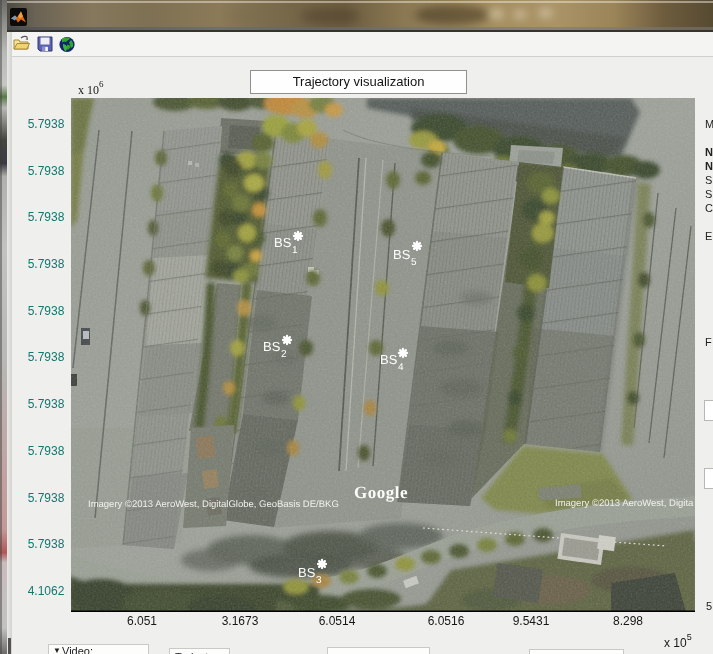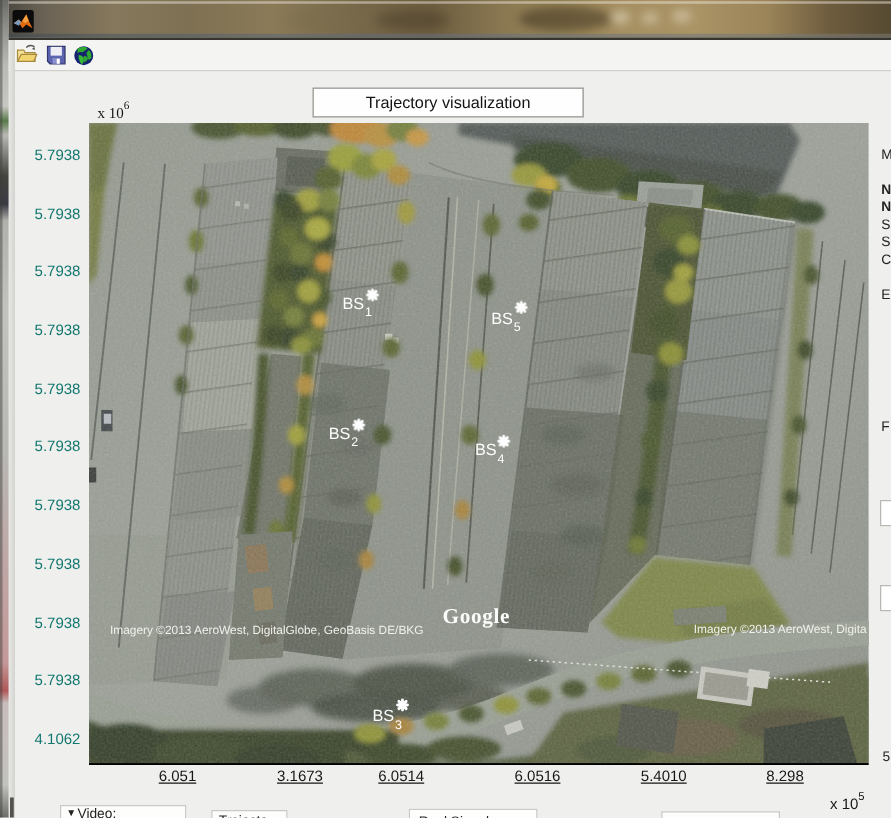--- a/index.html
+++ b/index.html
@@ -21,21 +21,21 @@
 #tb_lo{left:7px;top:27px;width:706px;height:3px;background:linear-gradient(90deg,#3e4a52,#5a6878 30%,#6a7280 60%,#7a7a74);opacity:.55;}
 .blob{position:absolute;border-radius:50%;filter:blur(4px);}
 #mlicon{left:10px;top:8px;width:17px;height:18px;background:#0b0b0b;border-radius:2px;}
 #title_txt{opacity:.99;left:31px;top:10px;width:300px;height:16px;font-size:12px;color:#0a0a0a;}
 #dline{left:7px;top:30px;width:706px;height:2px;background:#35342f;}
 #toolbar{left:7px;top:32px;width:706px;height:24px;background:#f4f4f2;border-bottom:1px solid #cfcfcb;}
 #lborder{left:7px;top:32px;width:5px;height:622px;background:linear-gradient(90deg,#e8e8e6,#d2d2ce);}
 #tbox{opacity:.99;left:250px;top:70px;width:215px;height:22px;background:#fff;border:1px solid #8f8f8b;
  font-size:13px;color:#111;text-align:center;line-height:21px;}
 .ylab{opacity:.99;position:absolute;width:42px;text-align:center;font-size:12px;color:#0f766e;height:14px;line-height:14px;}
-.xlab{opacity:.99;position:absolute;width:60px;text-align:center;font-size:12px;color:#151515;top:614px;height:14px;line-height:14px;text-decoration:underline;}
+.xlab{opacity:.99;position:absolute;width:60px;text-align:center;font-size:12px;color:#151515;top:614px;height:14px;line-height:14px;}
 .exp{opacity:.99;font-size:12px;color:#151515;}
 .exp sup{font-size:9px;position:relative;top:-2px;}
 .rfrag{position:absolute;color:#222;font-size:11px;}
 .rbox{position:absolute;left:704px;width:9px;background:#fff;border:1px solid #b8b8b4;}
 .bbox{position:absolute;background:#fdfdfc;border:1px solid #c9c9c5;overflow:hidden;}
 </style>
 </head>
 <body>
 <div id="root">
  <div id="desk" class="abs"></div>
@@ -91,23 +91,23 @@
  <div class="ylab" style="left:25px;top:257px;">5.7938</div>
  <div class="ylab" style="left:25px;top:304px;">5.7938</div>
  <div class="ylab" style="left:25px;top:350px;">5.7938</div>
  <div class="ylab" style="left:25px;top:397px;">5.7938</div>
  <div class="ylab" style="left:25px;top:444px;">5.7938</div>
  <div class="ylab" style="left:25px;top:491px;">5.7938</div>
  <div class="ylab" style="left:25px;top:537px;">5.7938</div>
  <div class="ylab" style="left:25px;top:584px;">4.1062</div>
  <div class="xlab" style="left:112px;">6.051</div>
  <div class="xlab" style="left:210px;">3.1673</div>
- <div class="xlab" style="left:291px;">6.0514</div>
- <div class="xlab" style="left:400px;">6.0516</div>
- <div class="xlab" style="left:501px;">5.4010</div>
+ <div class="xlab" style="left:307px;">6.0514</div>
+ <div class="xlab" style="left:416px;">6.0516</div>
+ <div class="xlab" style="left:501px;">9.5431</div>
  <div class="xlab" style="left:598px;">8.298</div>
  <div class="abs exp" style="left:664px;top:634px;">x 10<sup>5</sup></div>
  <div id="tbox" class="abs">Trajectory visualization</div>
  <div class="rfrag" style="left:705px;top:118px;">M</div>
  <div class="rfrag" style="left:705px;top:146px;font-weight:bold;">N</div>
  <div class="rfrag" style="left:705px;top:160px;font-weight:bold;">N</div>
  <div class="rfrag" style="left:705px;top:174px;">S</div>
  <div class="rfrag" style="left:705px;top:188px;">S</div>
  <div class="rfrag" style="left:705px;top:202px;">C</div>
  <div class="rfrag" style="left:705px;top:230px;">E</div>

